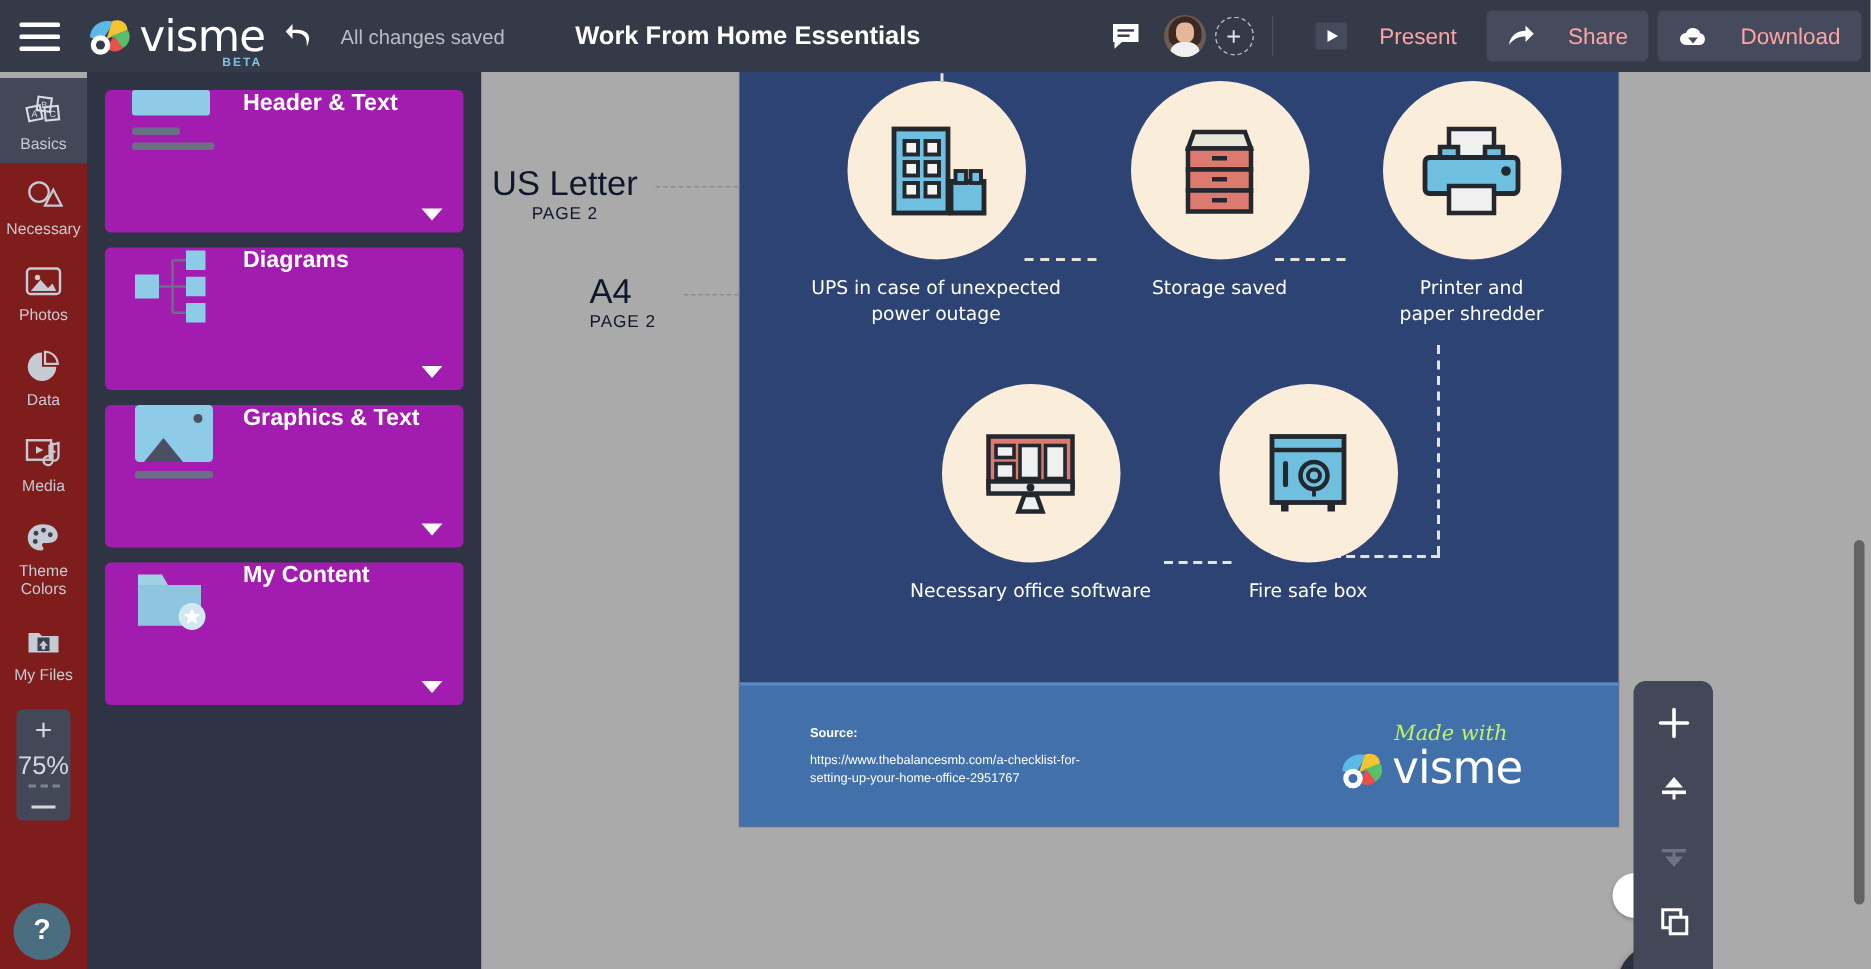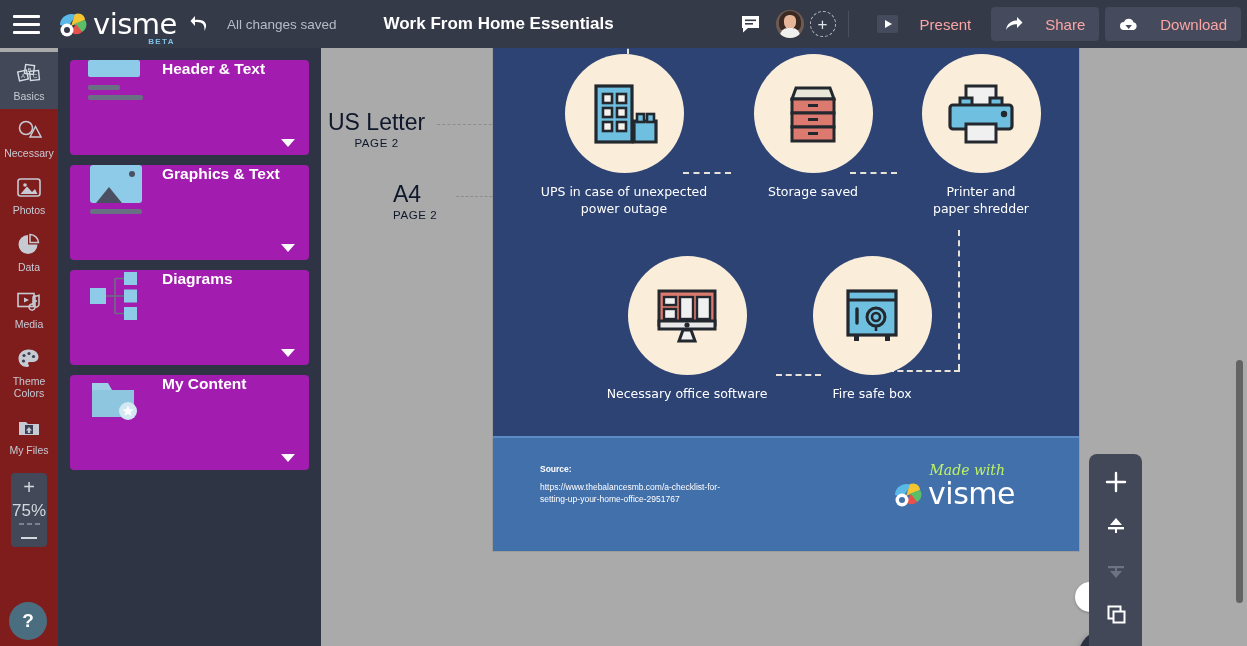--- a/index.html
+++ b/index.html
@@ -153,21 +153,21 @@
     display: flex; align-items: center; justify-content: center; margin: 0 auto;
   }
   .node-label {
     color: #ffffff; font-size: 12.5px; line-height: 17px; margin-top: 10px;
     font-family: "DejaVu Sans", sans-serif;
   }
   .conn { position: absolute; border-top: 2px dashed #e8e3d8; }
   .conn-v { position: absolute; border-left: 2px dashed #e8e3d8; }
 
   .footer-band {
-    position: absolute; left: 0; bottom: 0; width: 586px; height: 115px; background: #4270ab;
+    position: absolute; left: 0; bottom: 0; width: 586px; height: 96px; background: #4270ab;
     border-top: 2px solid #5b8ac4;
   }
   .src-label { position:absolute; left:47px; top:26px; color:#ffffff; font-size:8.5px; font-weight:bold; }
   .src-url { position:absolute; left:47px; top:43px; color:#ffffff; font-size:8.5px; line-height:12px; width: 230px; }
   .madewith {
     position:absolute; right:74px; top:24px; color:#bef264; font-size:14px;
     font-family: "DejaVu Serif", serif; font-style: italic; text-align: center;
   }
   .footer-visme { position:absolute; right:64px; top:43px; display:flex; align-items:flex-end; }
   .footer-visme .logo-text { font-size: 30px; }
@@ -390,43 +390,43 @@
             <div class="bar2"></div>
             <div class="bar3"></div>
         </div>
       </div>
       <div class="pcard-title">Header &amp; Text</div>
       <div class="pcard-arrow"></div>
     </div>
 
 
     <div class="pcard">
-      <div class="pcard-thumb th-gfx">
-        <div>
-          <div class="imgbox">
-              <div class="dot"></div>
-            </div>
-          <div class="bar"></div>
-        </div>
-      </div>
-      <div class="pcard-title">Graphics &amp; Text</div>
-      <div class="pcard-arrow"></div>
-    </div>
-
-    <div class="pcard">
       <div class="pcard-thumb">
         <svg width="56" height="52" viewBox="0 0 56 52">
           <rect x="2" y="18" width="16" height="16" fill="#8ecbe8"></rect>
           <rect x="36" y="2" width="13" height="13" fill="#8ecbe8"></rect>
           <rect x="36" y="19.5" width="13" height="13" fill="#8ecbe8"></rect>
           <rect x="36" y="37" width="13" height="13" fill="#8ecbe8"></rect>
           <path d="M18 26 H27 M27 8.5 V43.5 M27 8.5 H36 M27 26 H36 M27 43.5 H36" stroke="#6a7083" stroke-width="1.6" fill="none"></path>
         </svg>
       </div>
       <div class="pcard-title">Diagrams</div>
+      <div class="pcard-arrow"></div>
+    </div>
+
+    <div class="pcard">
+      <div class="pcard-thumb th-gfx">
+        <div>
+          <div class="imgbox">
+              <div class="dot"></div>
+            </div>
+          <div class="bar"></div>
+        </div>
+      </div>
+      <div class="pcard-title">Graphics &amp; Text</div>
       <div class="pcard-arrow"></div>
     </div>
 
     <div class="pcard">
       <div class="pcard-thumb">
         <svg width="56" height="48" viewBox="0 0 56 48">
           <path d="M4 8 L4 42 L46 42 L46 15 L24 15 L20 8 Z" fill="#9fd0e6"></path>
           <rect x="4" y="15" width="42" height="27" fill="#8ec5df"></rect>
           <circle cx="40" cy="36" r="9" fill="#d2e9f4"></circle>
           <path d="M40 30.5 L41.6 34.2 L45.6 34.5 L42.5 37.1 L43.5 41 L40 38.8 L36.5 41 L37.5 37.1 L34.4 34.5 L38.4 34.2 Z" fill="#ffffff"></path>

